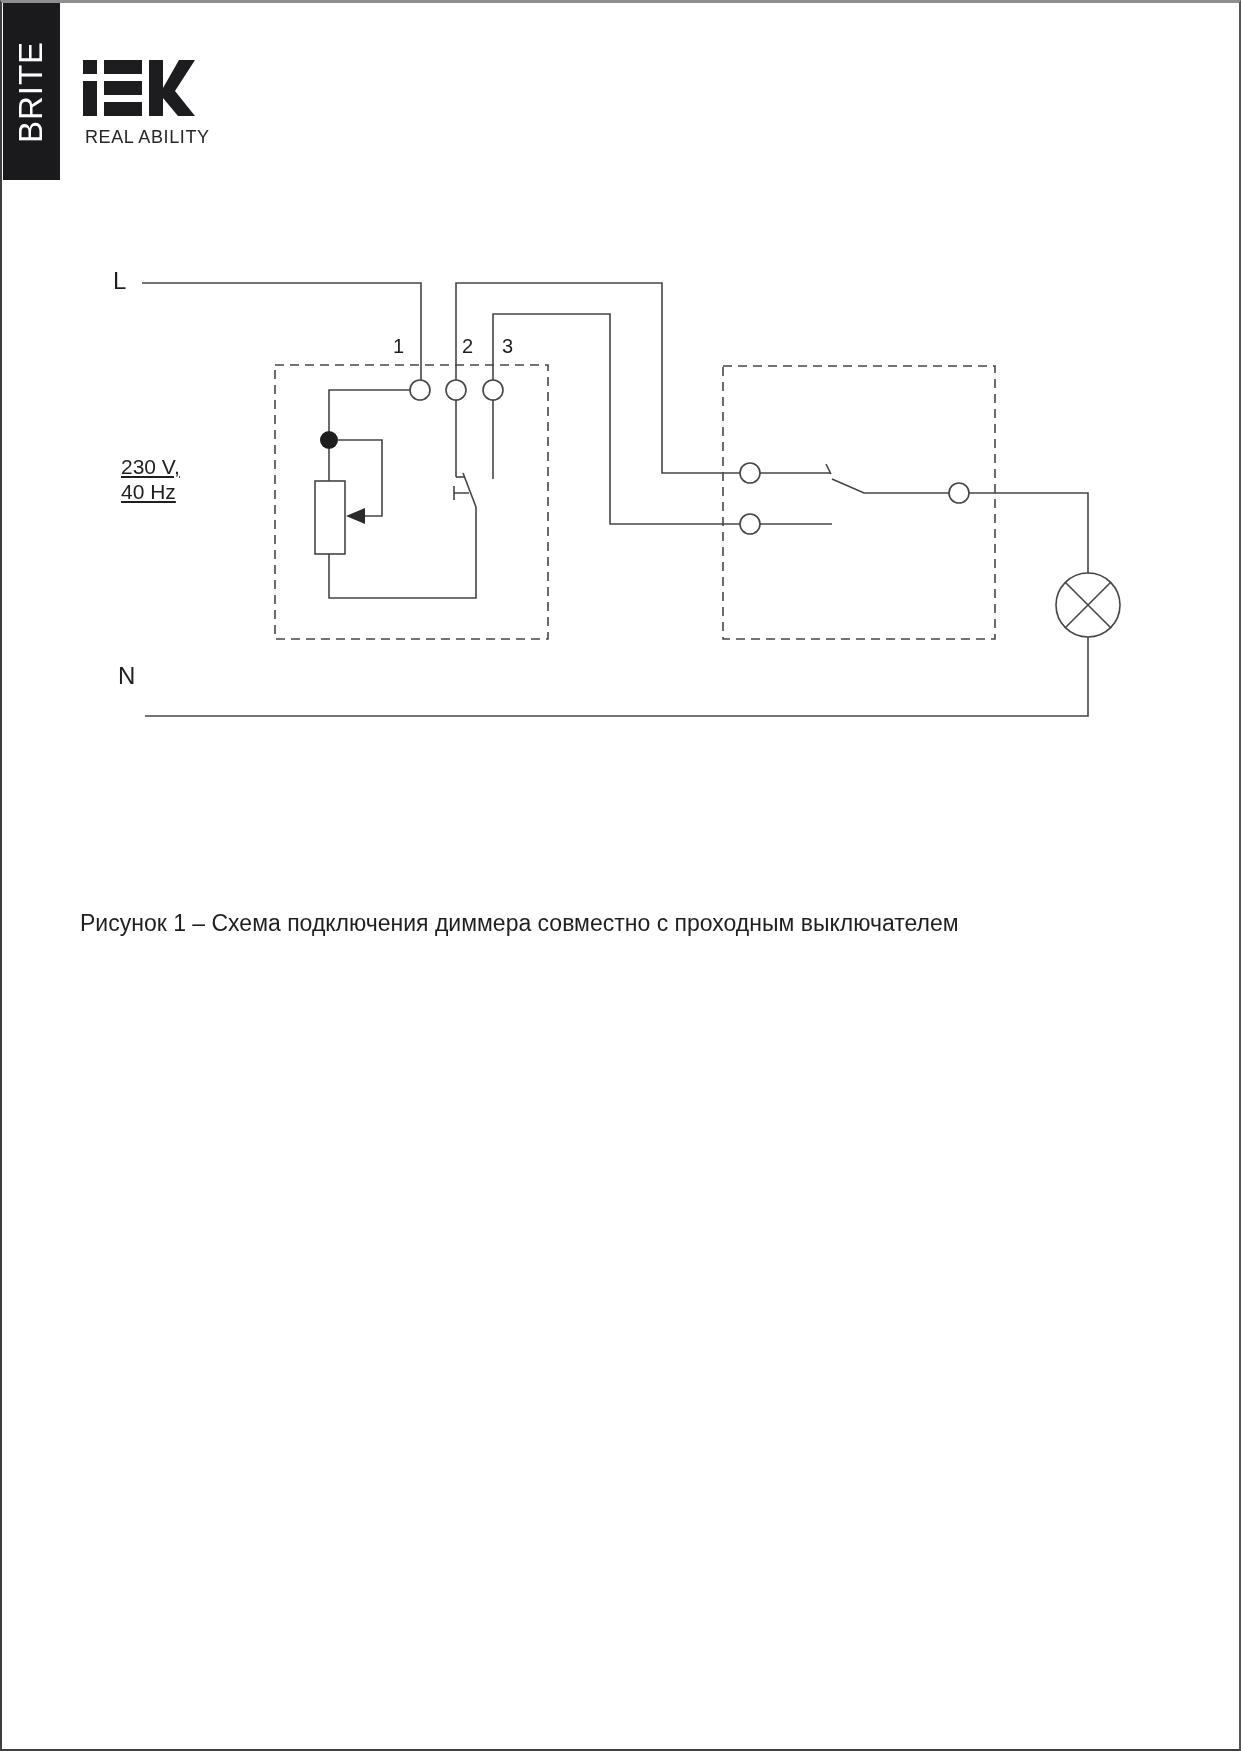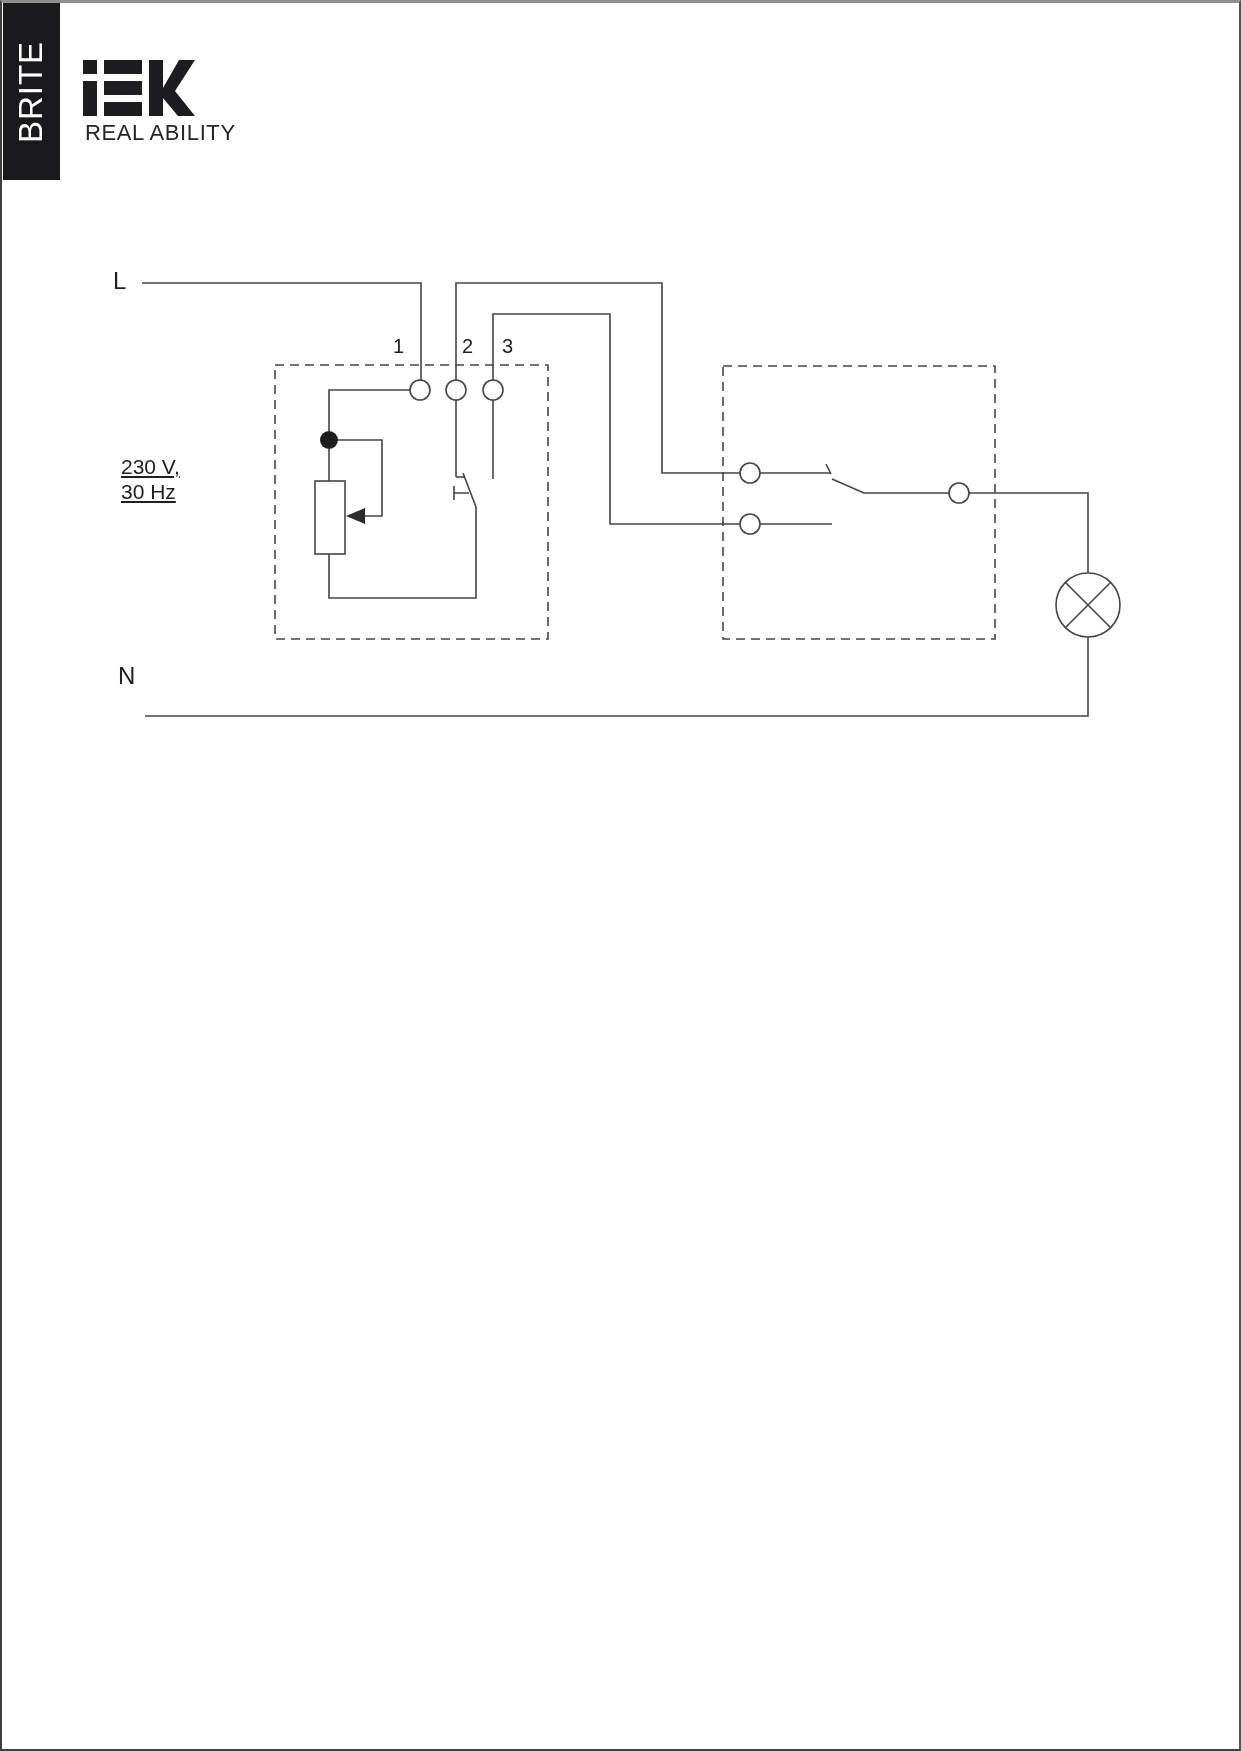--- a/index.html
+++ b/index.html
@@ -13,21 +13,21 @@
   .side-tab {
     position:absolute; left:1px; top:0; width:57px; height:177px;
     background:#1a1a1d; display:flex; align-items:center; justify-content:center;
   }
   .side-tab span {
     transform:rotate(-90deg); color:#ffffff; font-size:33px; font-weight:400;
     letter-spacing:1px; white-space:nowrap;
   }
   .logo-svg { position:absolute; left:81px; top:57px; }
   .tagline {
-    position:absolute; left:83px; top:117px; font-size:22px; letter-spacing:0.6px;
+    position:absolute; left:83px; top:124px; font-size:18px; letter-spacing:0.6px;
     color:#262626; white-space:nowrap;
   }
   .schematic { position:absolute; left:0; top:0; width:1237px; height:1746px; }
   .lbl { position:absolute; white-space:nowrap; color:#1f1f1f; }
   .lbl-L { left:111px; top:264px; font-size:24px; }
   .lbl-N { left:116px; top:659px; font-size:24px; }
   .lbl-voltage { left:119px; top:451px; font-size:21px; line-height:25px;text-decoration:underline; }
   .lbl-t1 { left:391px; top:332px; font-size:20px; }
   .lbl-t2 { left:460px; top:332px; font-size:20px; }
   .lbl-t3 { left:500px; top:332px; font-size:20px; }
@@ -95,19 +95,20 @@
     <g>
       <circle cx="1086" cy="602" r="32" fill="#ffffff"></circle>
       <path d="M1063 579 L1109 625 M1109 579 L1063 625"></path>
     </g>
   </svg>
 
   <div class="lbl lbl-L">L</div>
   <div class="lbl lbl-N">N</div>
   <div class="lbl lbl-voltage">
     <div>230 V,</div>
-    <div>30 Hz</div>
+    <div>40 Hz</div>
   </div>
   <div class="lbl lbl-t1">1</div>
   <div class="lbl lbl-t2">2</div>
   <div class="lbl lbl-t3">3</div>
 
+  <div class="lbl caption">Рисунок 1 – Схема подключения диммера совместно с проходным выключателем</div>
 </div>
 
 </body></html>

